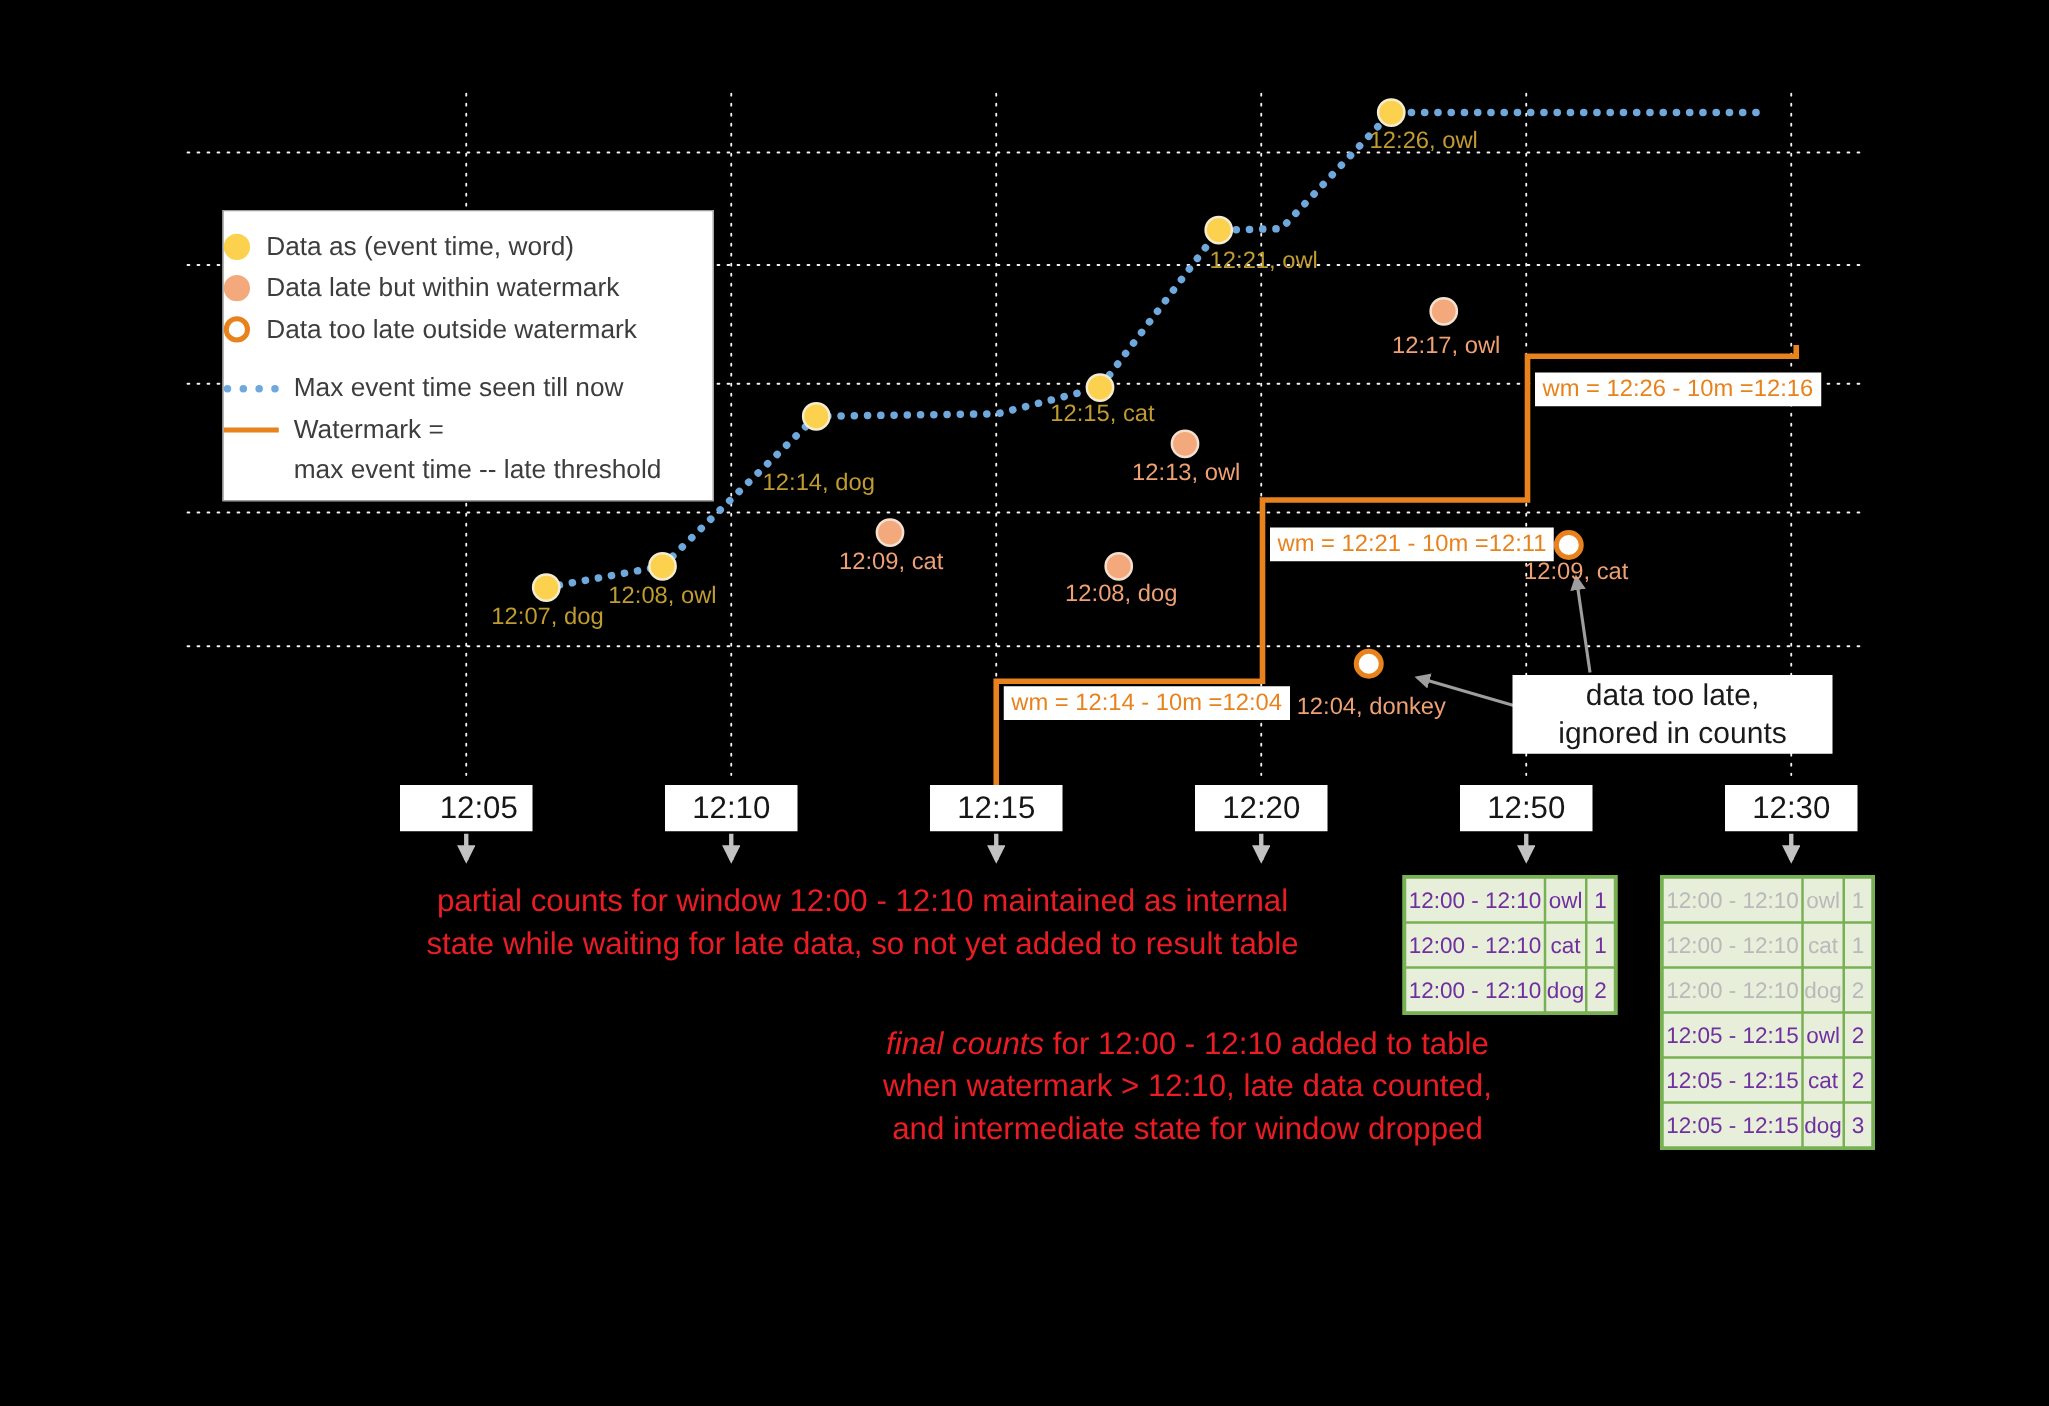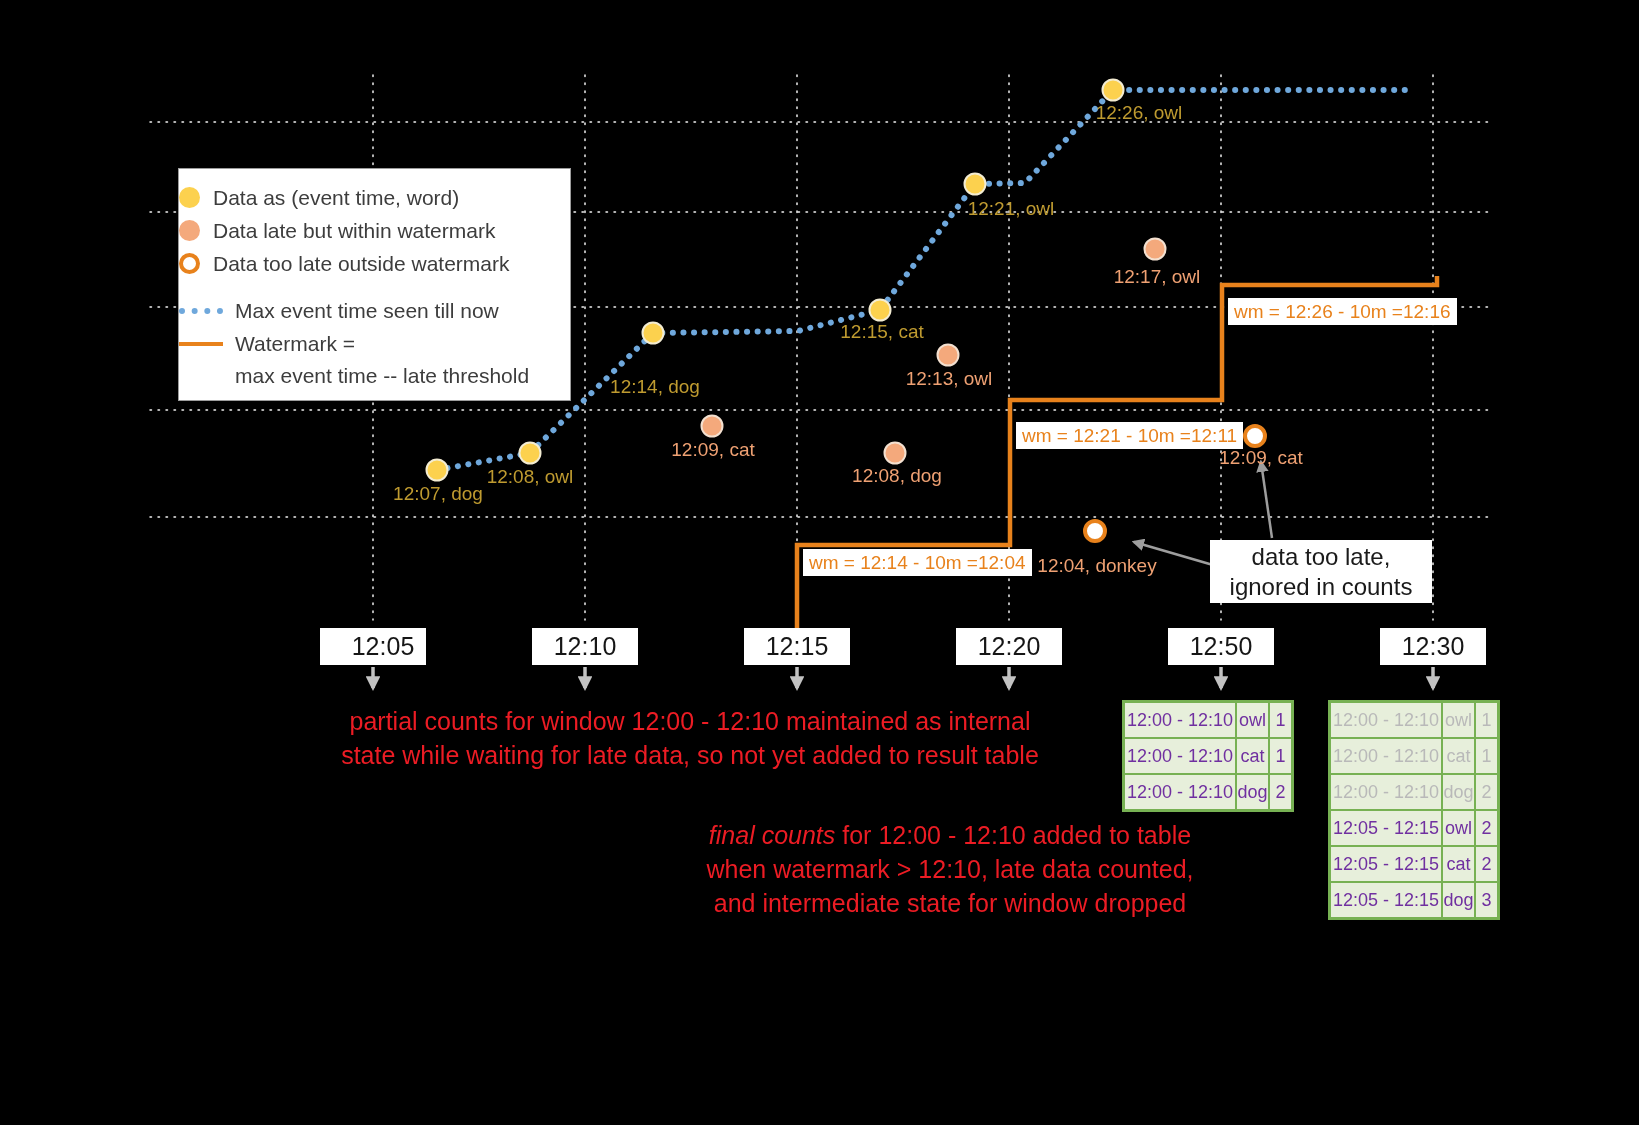--- a/index.html
+++ b/index.html
@@ -49,21 +49,21 @@
        align-items:center;white-space:nowrap}
 
   
   .note-red{position:absolute;color:var(--note-red,#ec1c24);font-size:25px;
        line-height:34px;text-align:center;z-index:3}
   #note-partial{left:320px;top:704px;width:740px}
   #note-final{left:640px;top:818px;width:620px}
   .emph{font-style:italic;font-weight:normal}
 
   
-  #toolate-box{position:absolute;left:1210px;top:540px;width:222px;height:63px;
+  #toolate-box{position:absolute;left:1210px;top:540px;width:256px;height:63px;
        background:#fff;color:#1a1a1a;font-size:24px;line-height:30px;
        display:flex;flex-direction:column;align-items:center;justify-content:center;z-index:3}
 
   
   .rtable{position:absolute;z-index:3;display:grid;
        grid-template-columns:110px 31px 21px;grid-auto-rows:34px;gap:2px;
        border:3px solid var(--table-green,#77b153);
        background:var(--table-green,#77b153)}
   .rtable .cell{background:var(--table-bg,#e7efdb);display:flex;align-items:center;
        justify-content:center;font-size:18px;color:var(--table-purple,#7030a0);

